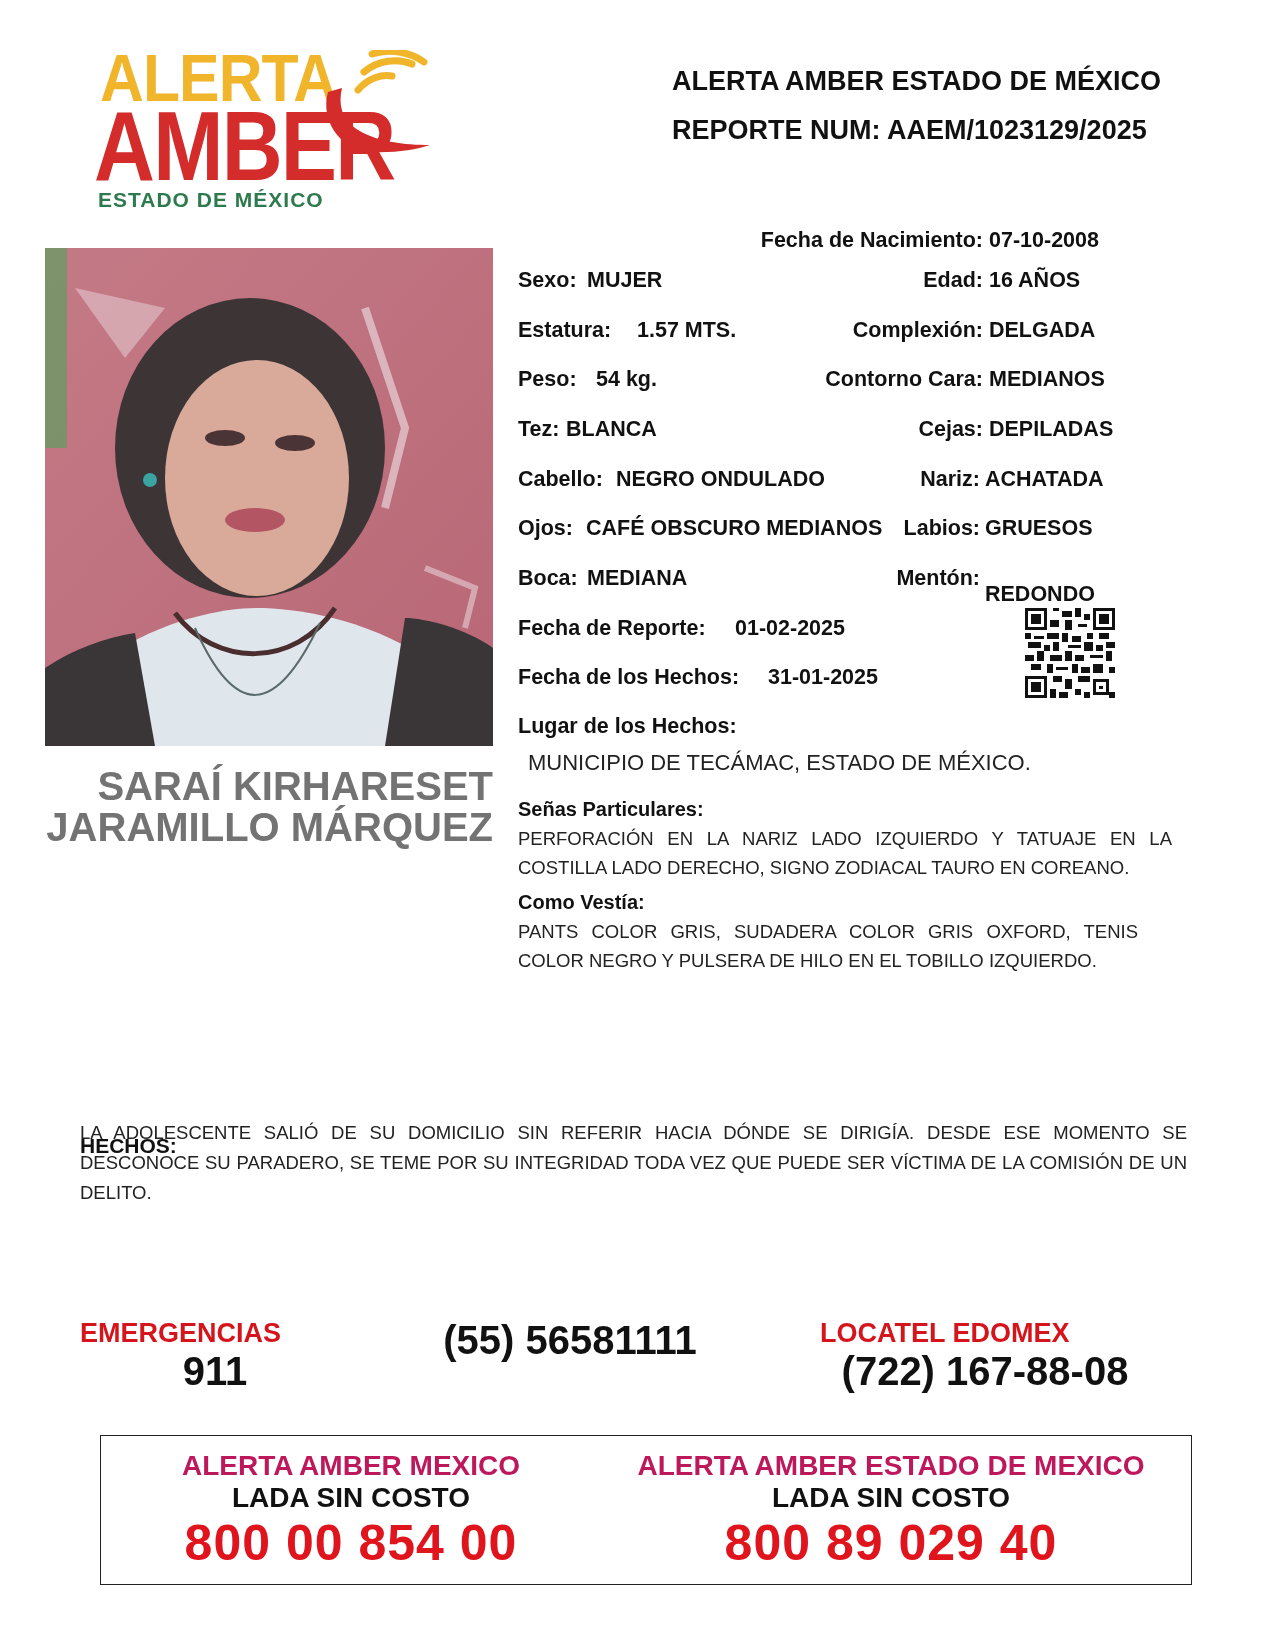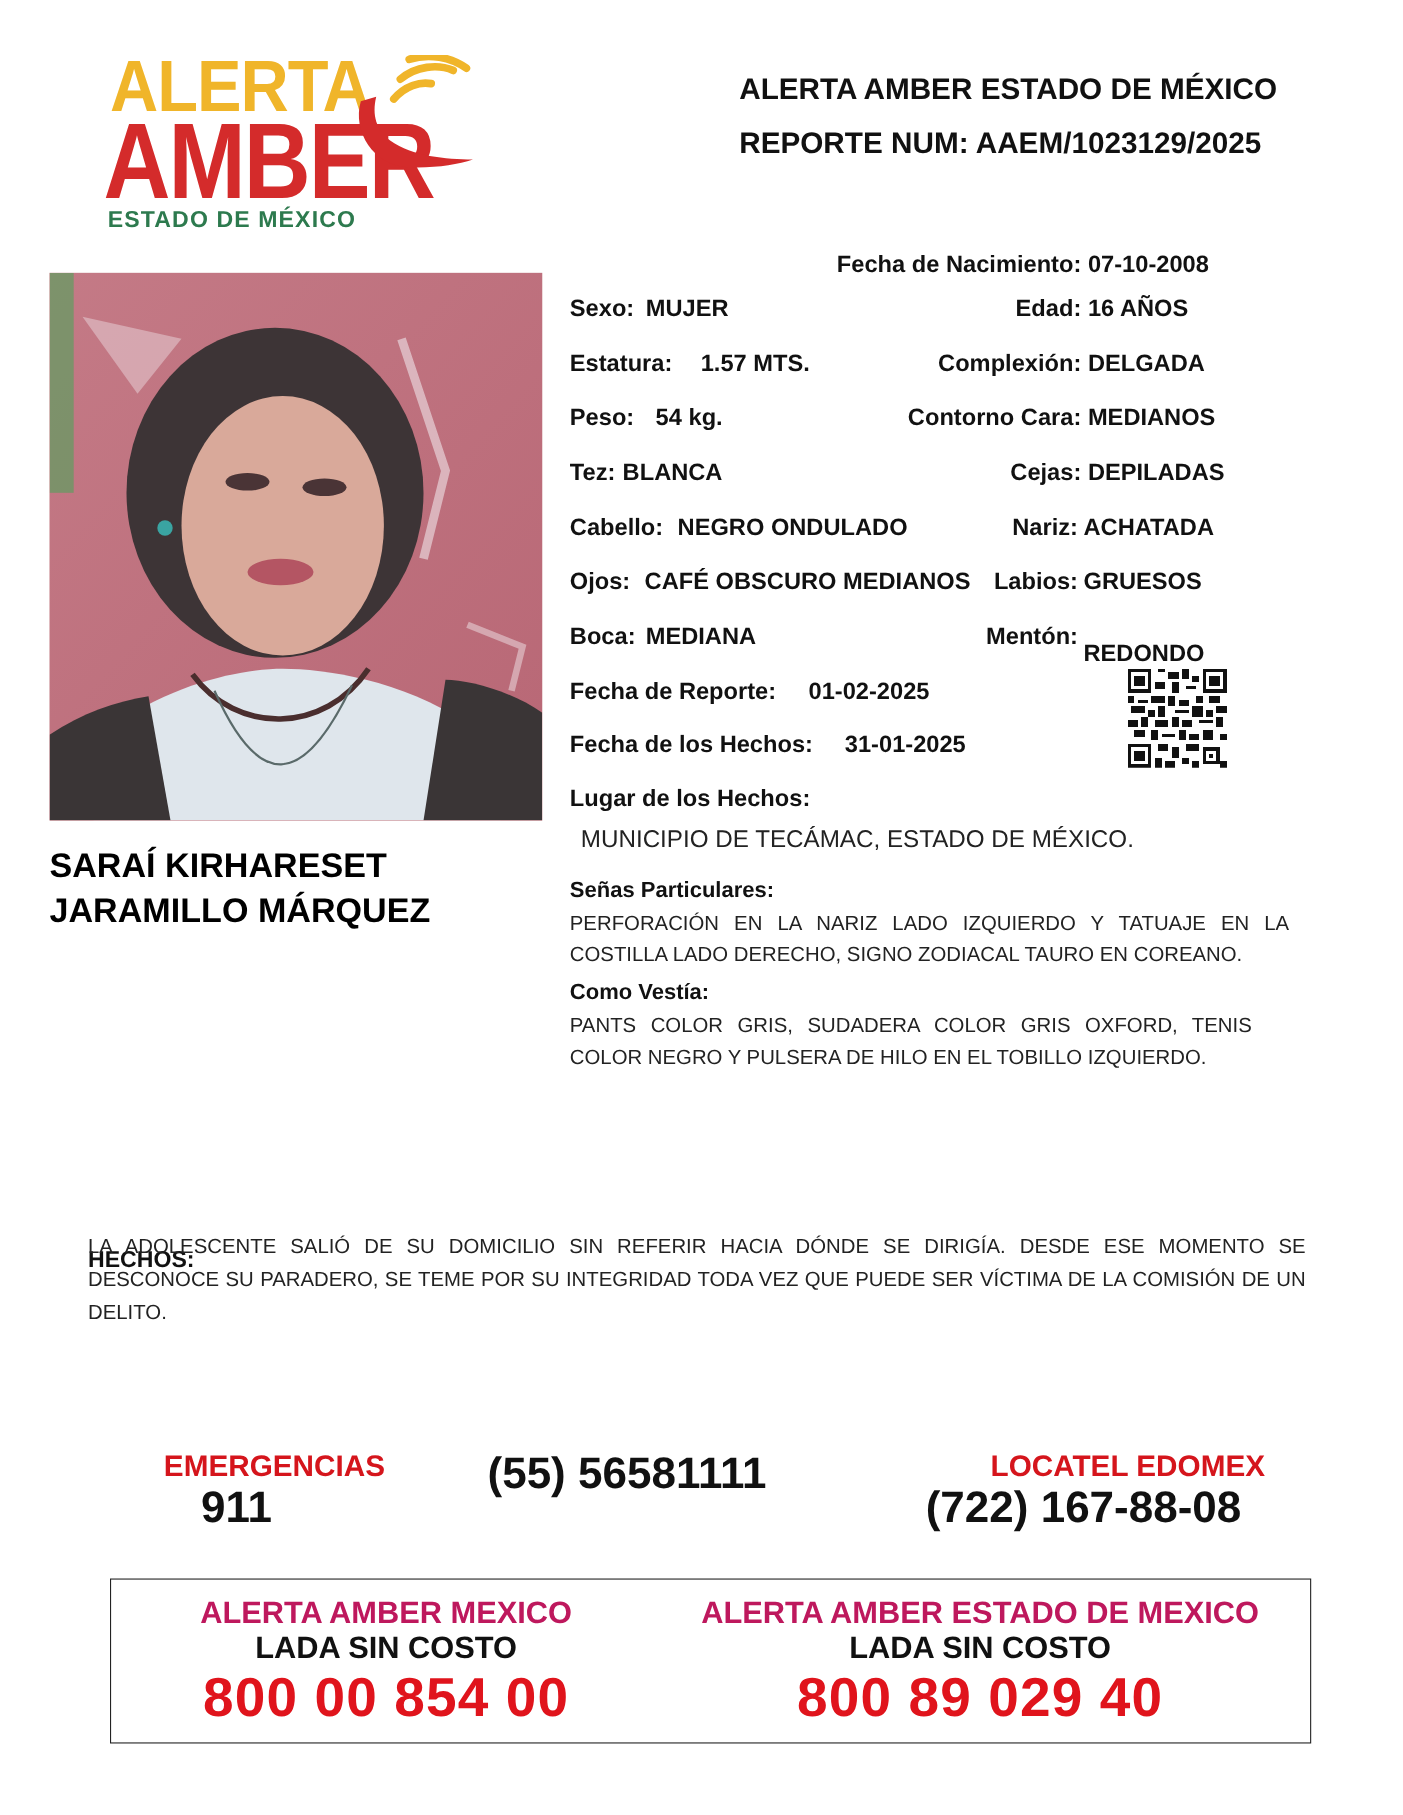--- a/index.html
+++ b/index.html
@@ -11,31 +11,31 @@
   .logo-amber { position: absolute; left: 6px; top: 52px; font-weight: 700; font-size: 98px; color: #d42b2b; letter-spacing: -2px; transform: scaleX(0.86); transform-origin: left top; line-height: 1; }
   .logo-estado { position: absolute; left: 10px; top: 144px; font-weight: 700; font-size: 21px; color: #2d7a4e; letter-spacing: 1px; line-height: 1; }
   .logo-horn { position: absolute; left: 232px; top: 5px; width: 110px; height: 120px; }
   
   .hdr { left: 672px; font-weight: 700; font-size: 27px; color: #111; white-space: nowrap; }
   .hdr1 { top: 66px; }
   .hdr2 { top: 115px; }
   
   .photo { left: 45px; top: 248px; width: 448px; height: 498px; overflow: hidden; background: #c98b92; }
   
-  .name { left: 45px; width: 448px; text-align: left; color: #000000; font-weight: 700; font-size: 31px; line-height: 41px; top: 766px; }
+  .name { left: 45px; width: 448px; text-align: right; color: #737373; font-weight: 700; font-size: 40px; line-height: 41px; top: 766px; }
   
   .f { font-weight: 700; font-size: 21.5px; white-space: nowrap; color: #111; }
   .qr { left: 1024px; top: 608px; width: 92px; height: 90px; }
   .lugar-val { left: 528px; top: 750px; font-size: 22px; color: #222; white-space: nowrap; }
   .sec-title { font-weight: 700; font-size: 20px; color: #111; }
   .sec-text { font-size: 18.5px; color: #222; line-height: 29px; text-align: justify; text-align-last: left; }
   .hechos-title { left: 80px; top: 1094px; font-weight: 700; font-size: 21px; margin-top: 40px; }
   .hechos-text { left: 80px; top: 1118px; width: 1107px; font-size: 18.5px; line-height: 30px; color: #222; text-align: justify; }
   
-  .c-lbl { color: #d5151c; font-weight: 700; font-size: 27px; text-align: right; white-space: nowrap; }
+  .c-lbl { color: #d5151c; font-weight: 700; font-size: 27px; text-align: left; white-space: nowrap; }
   .c-num { color: #111; font-weight: 700; font-size: 40px; text-align: center; white-space: nowrap; }
   .box { left: 100px; top: 1435px; width: 1092px; height: 150px; border: 1.5px solid #222; box-sizing: border-box; }
   .b-lbl { color: #be185d; font-weight: 700; font-size: 28px; text-align: center; white-space: nowrap; }
   .b-sub { color: #111; font-weight: 700; font-size: 28px; text-align: center; white-space: nowrap; }
   .b-num { color: #e0141c; font-weight: 700; font-size: 50px; text-align: center; white-space: nowrap; letter-spacing: 1px; }
 </style>
 </head>
 <body>
 
 <div class="abs logo">

